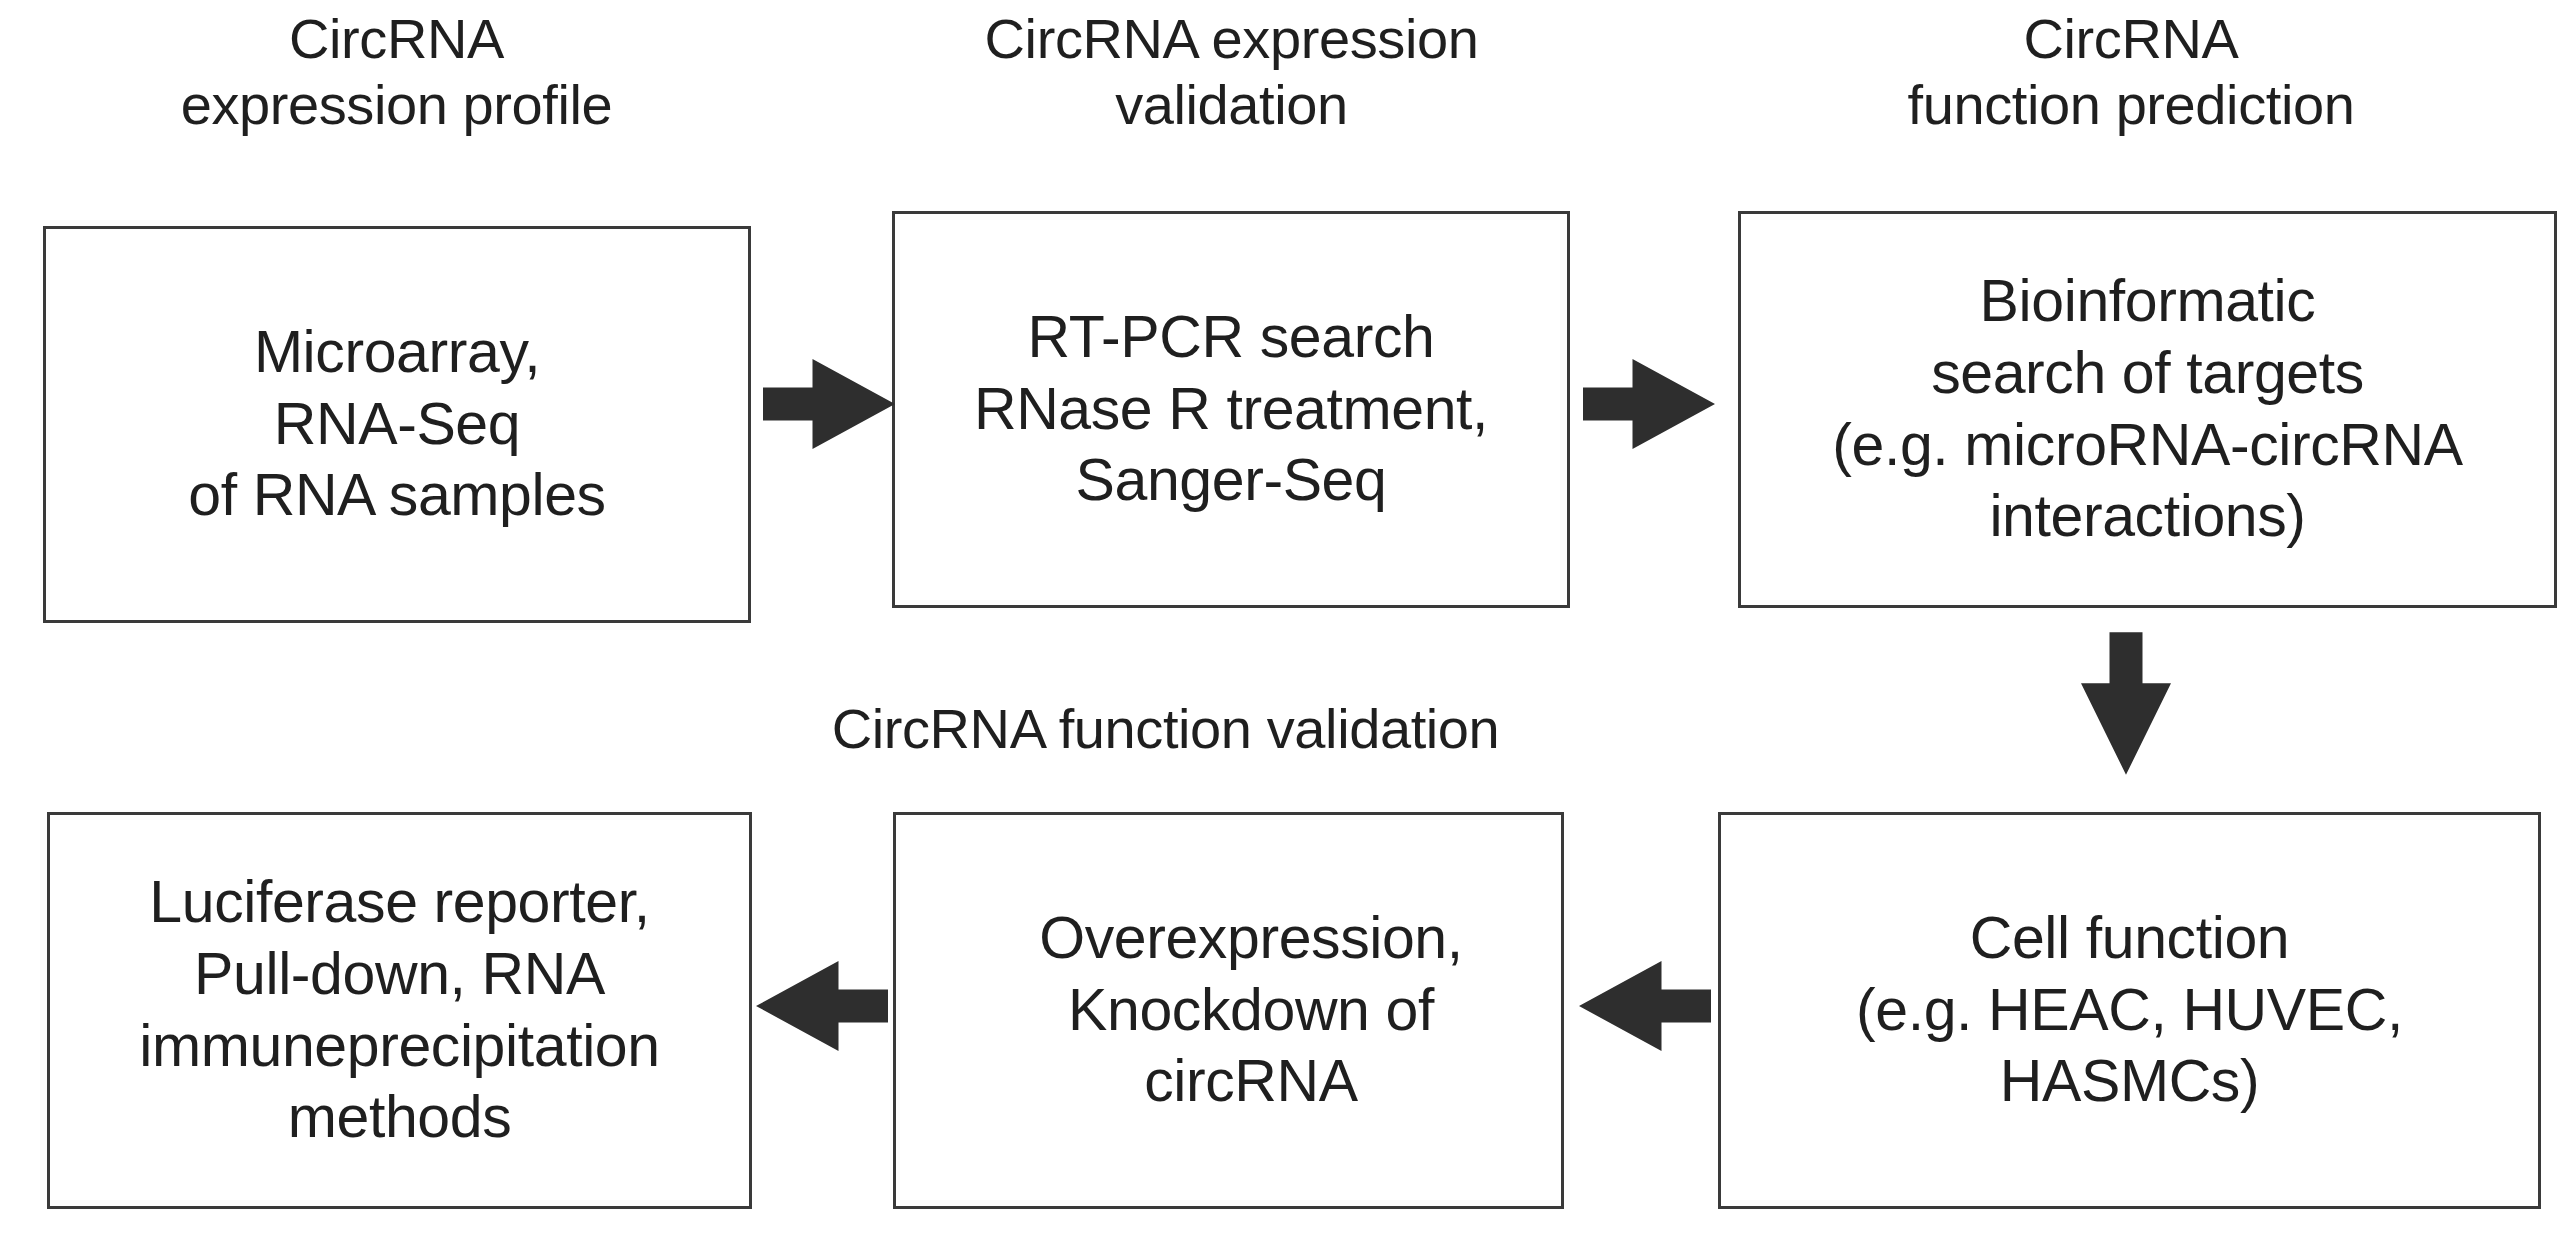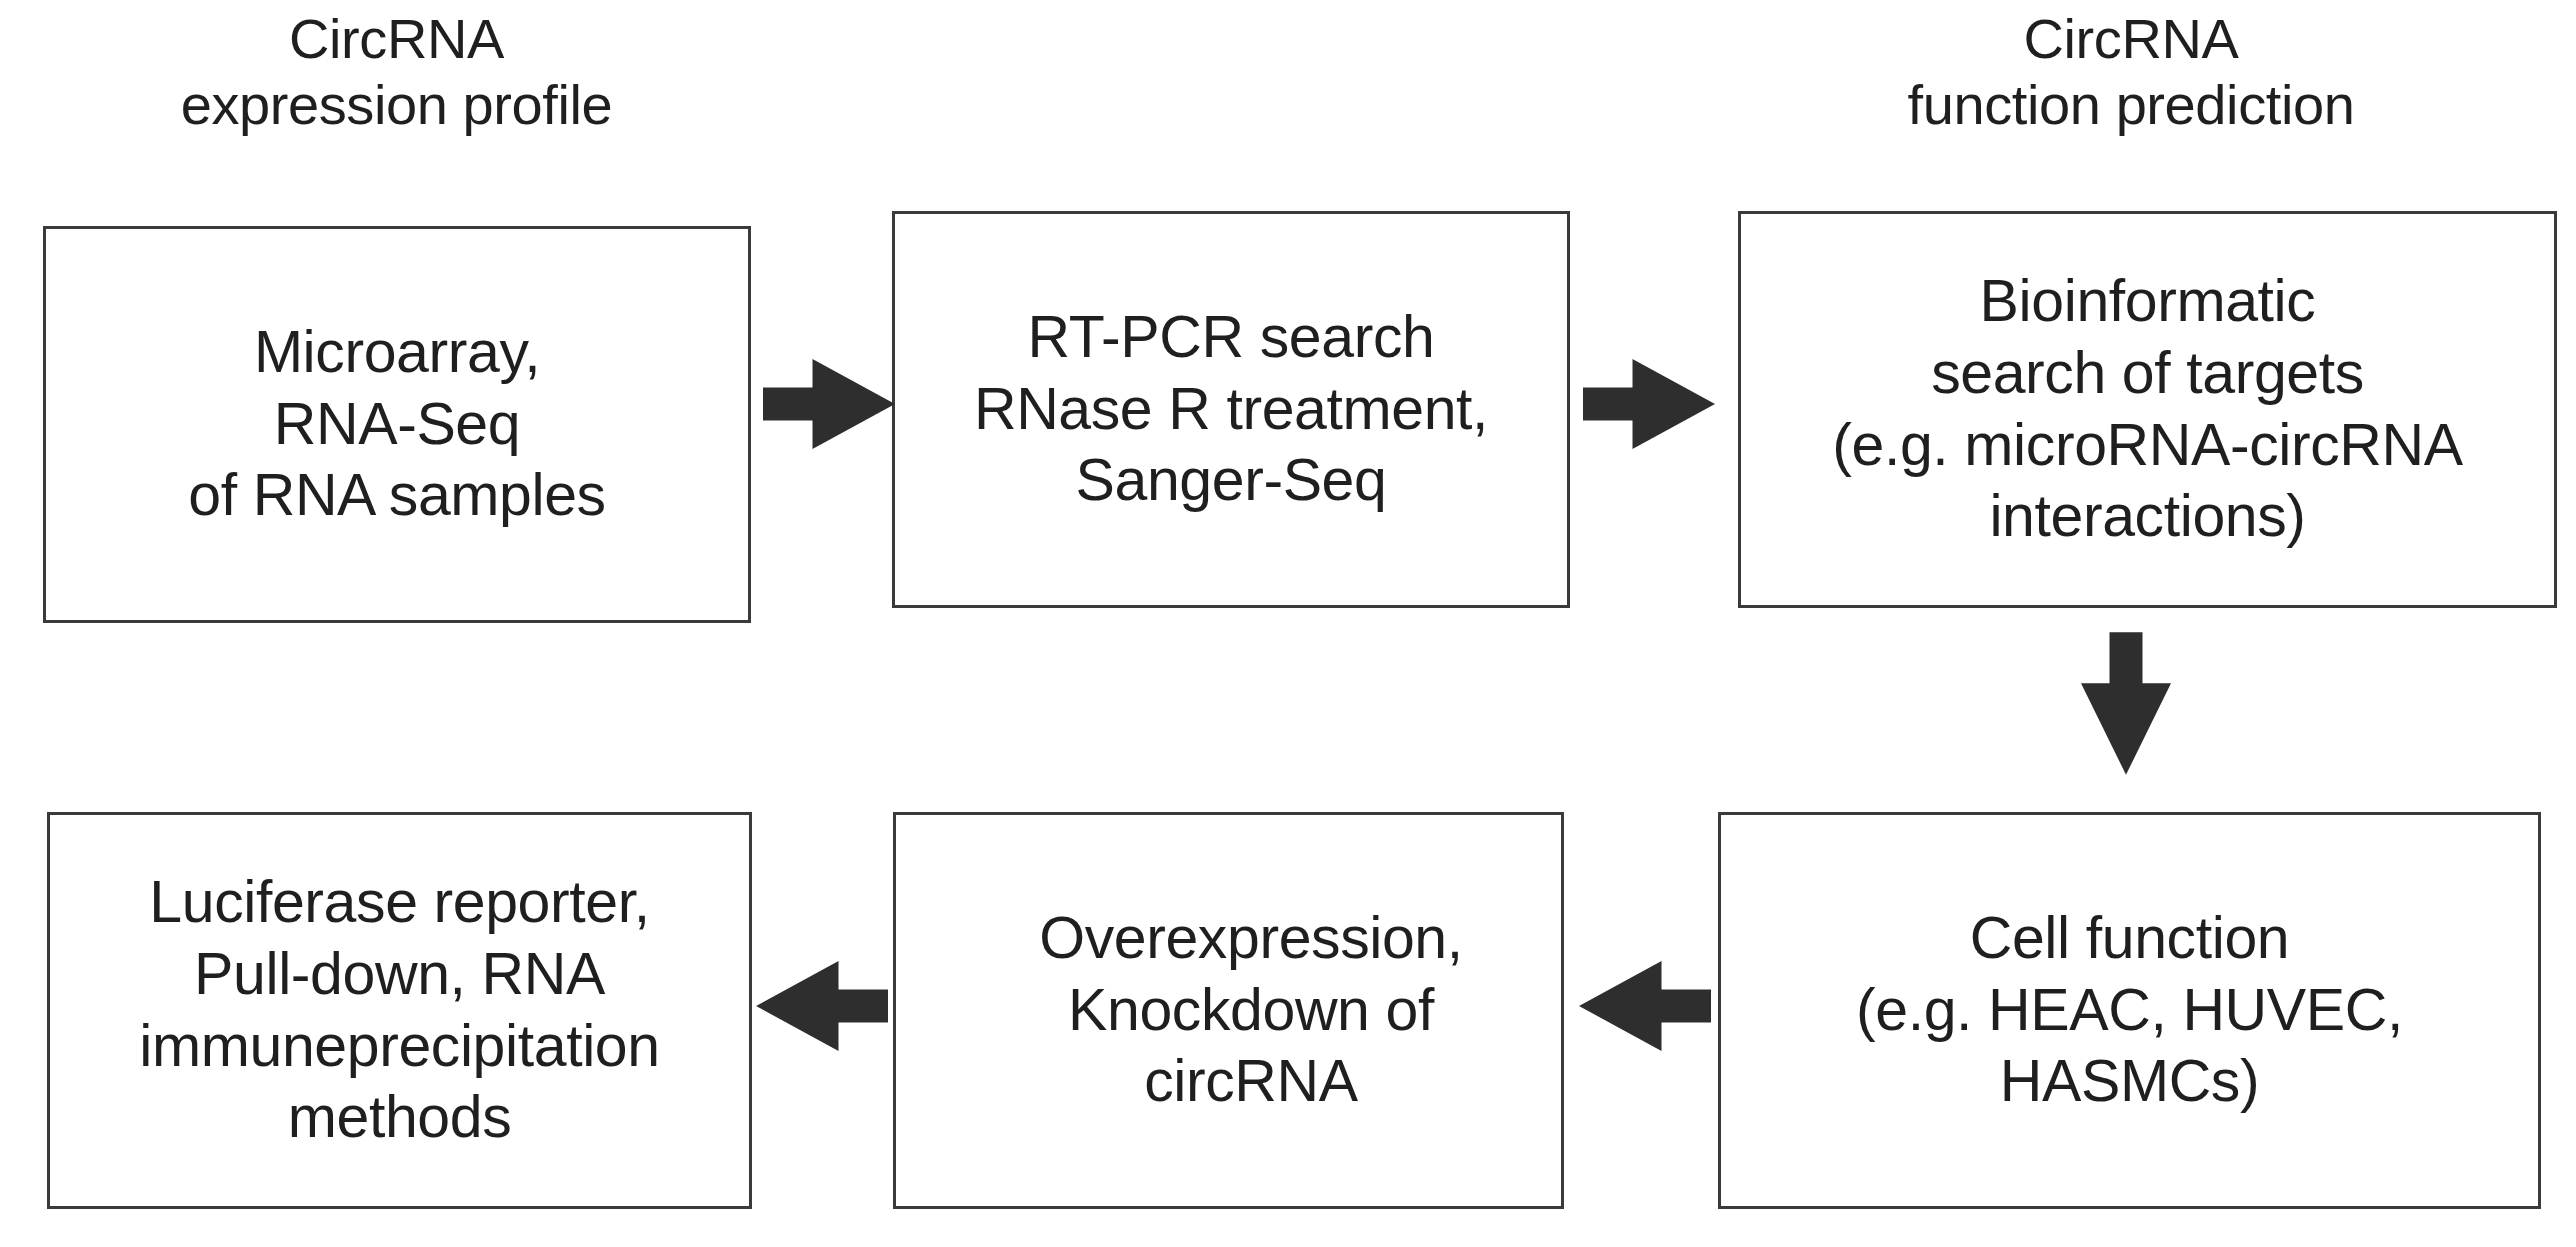--- a/index.html
+++ b/index.html
@@ -58,20 +58,22 @@
   .arrow svg { display: block; }
 </style>
 </head>
 <body>
 
 <div id="stage">
 
   <div class="flow-header" style="left:43px; top:6px; width:707px;">CircRNA
 expression profile</div>
 
+  <div class="flow-header" style="left:865px; top:6px; width:733px;">CircRNA expression
+validation</div>
 
   <div class="flow-header" style="left:1722px; top:6px; width:818px;">CircRNA
 function prediction</div>
 
   <div class="flow-box" style="left:43px; top:226px; width:708px; height:397px;">
     <div class="box-text">Microarray,
 RNA-Seq
 of RNA samples</div>
   </div>
 
@@ -99,20 +101,21 @@
       <polygon points="0,38 66,38 66,0 176,60 66,120 66,82 0,82" fill="#2e2e2e"></polygon>
     </svg>
   </div>
 
   <div class="arrow" style="left:2081px; top:632px;">
     <svg width="90" height="143" viewBox="0 0 120 190">
       <polygon points="38,0 82,0 82,68 120,68 60,190 0,68 38,68" fill="#2e2e2e"></polygon>
     </svg>
   </div>
 
+  <div class="flow-header" style="left:677px; top:696px; width:977px;">CircRNA function validation</div>
 
   <div class="flow-box" style="left:47px; top:812px; width:705px; height:397px;">
     <div class="box-text">Luciferase reporter,
 Pull-down, RNA
 immuneprecipitation
 methods</div>
   </div>
 
   <div class="flow-box" style="left:893px; top:812px; width:671px; height:397px;padding-left:45px;">
     <div class="box-text">Overexpression,

